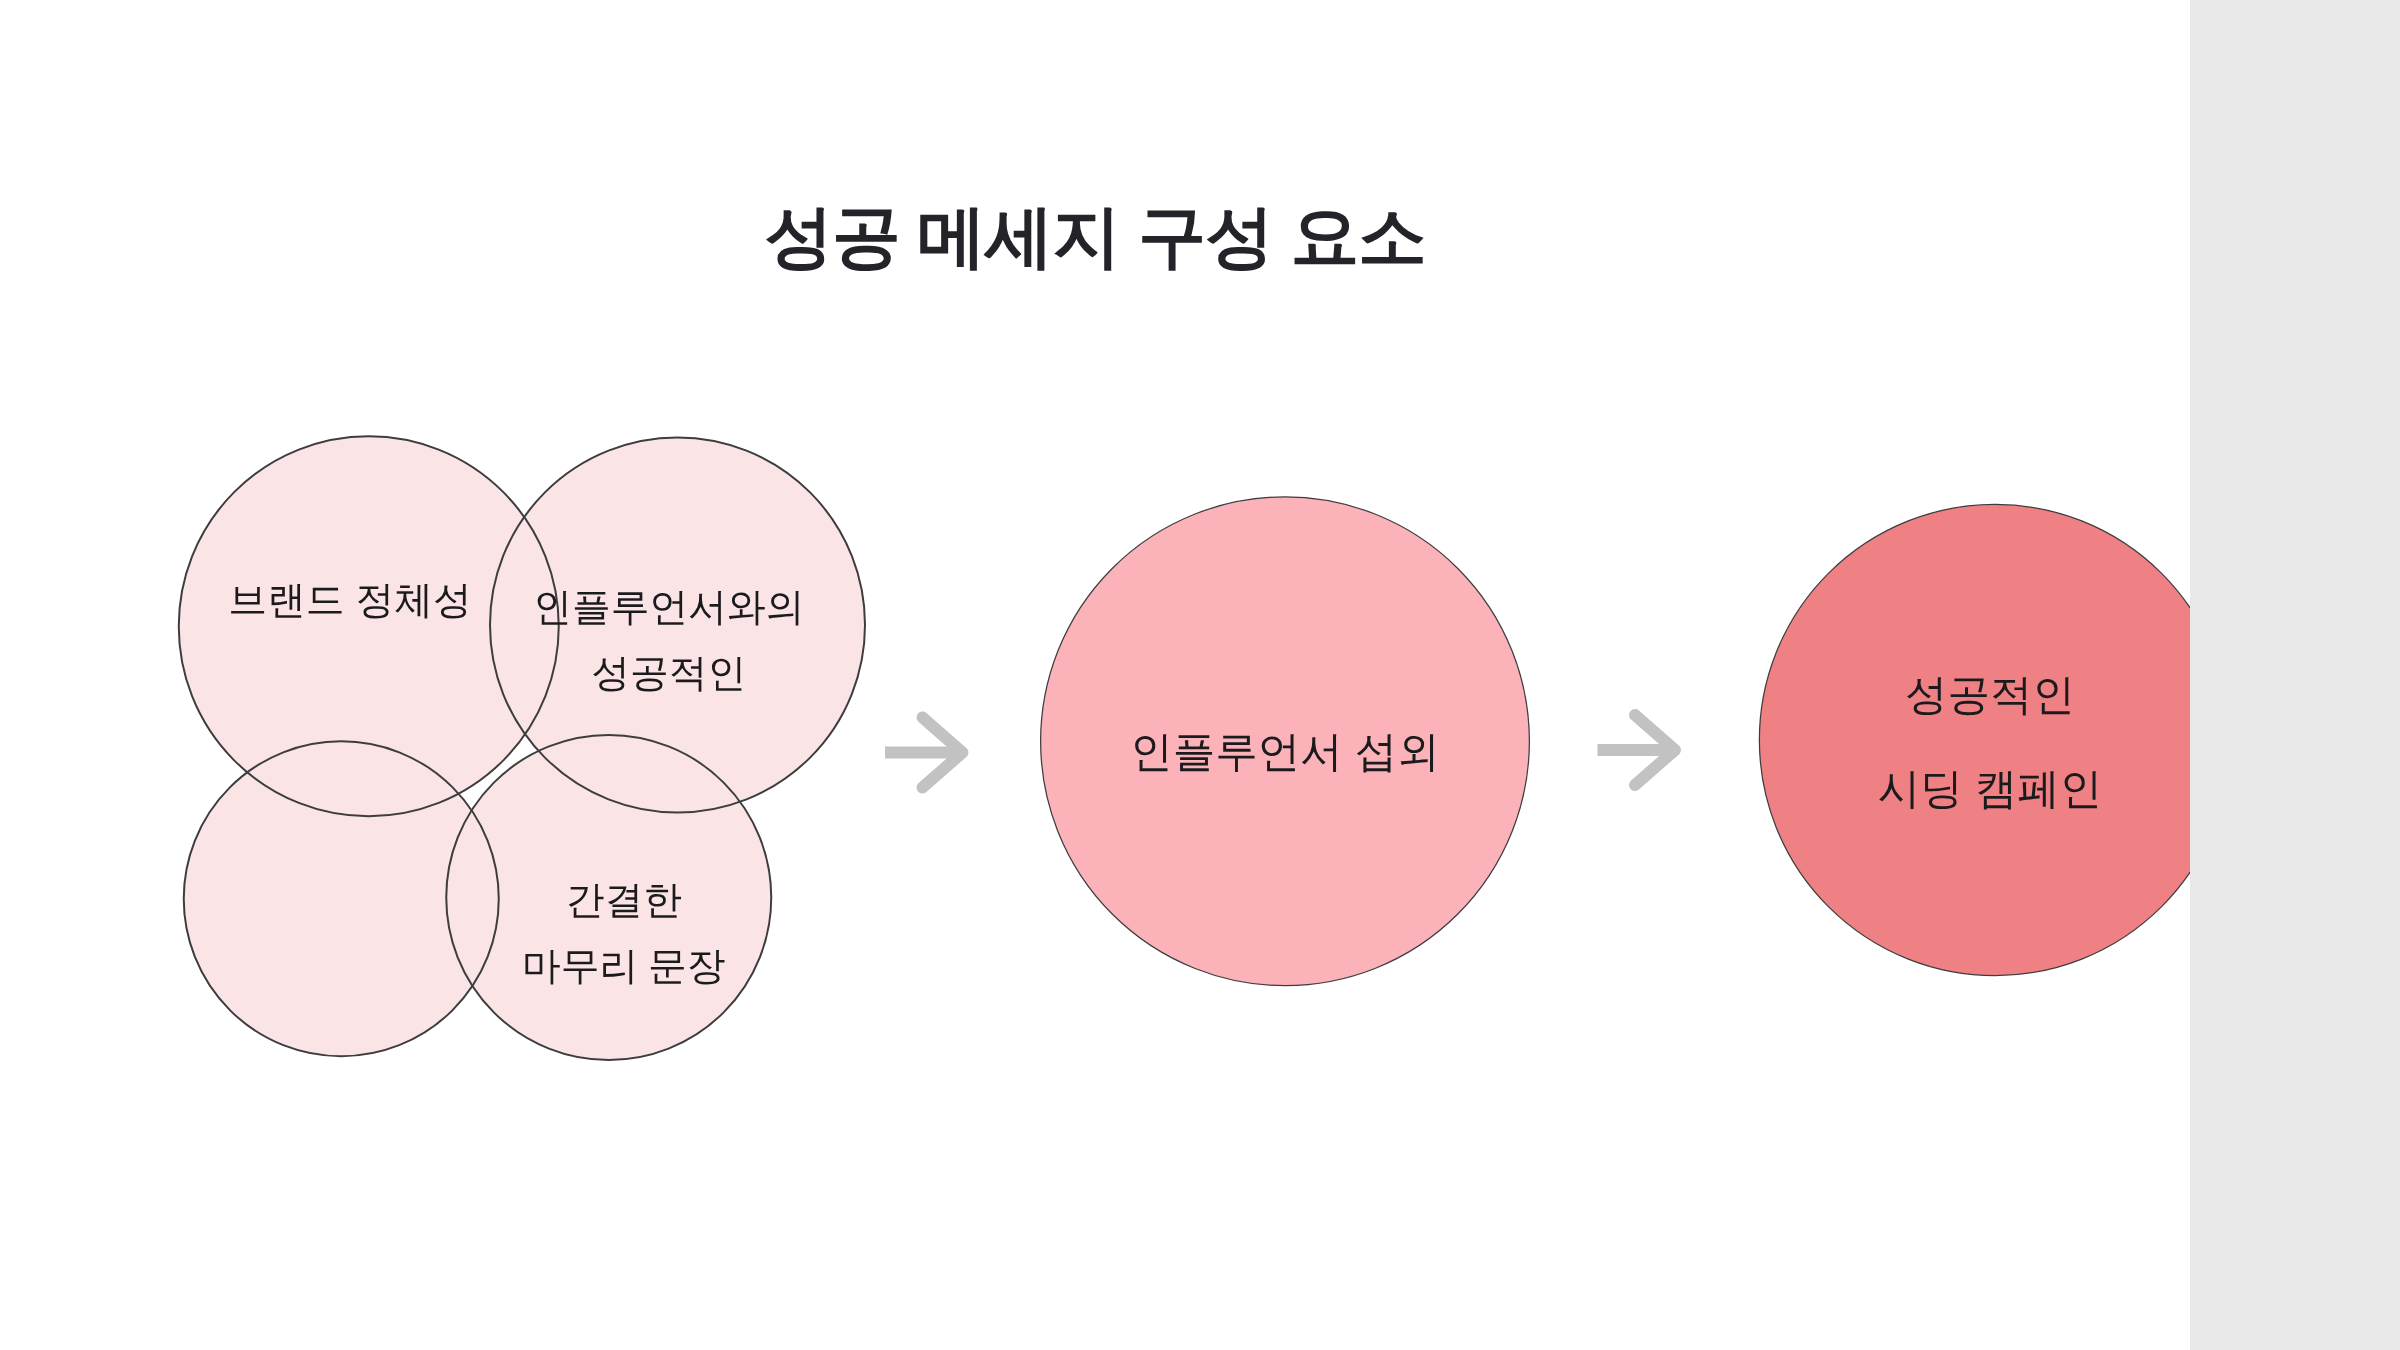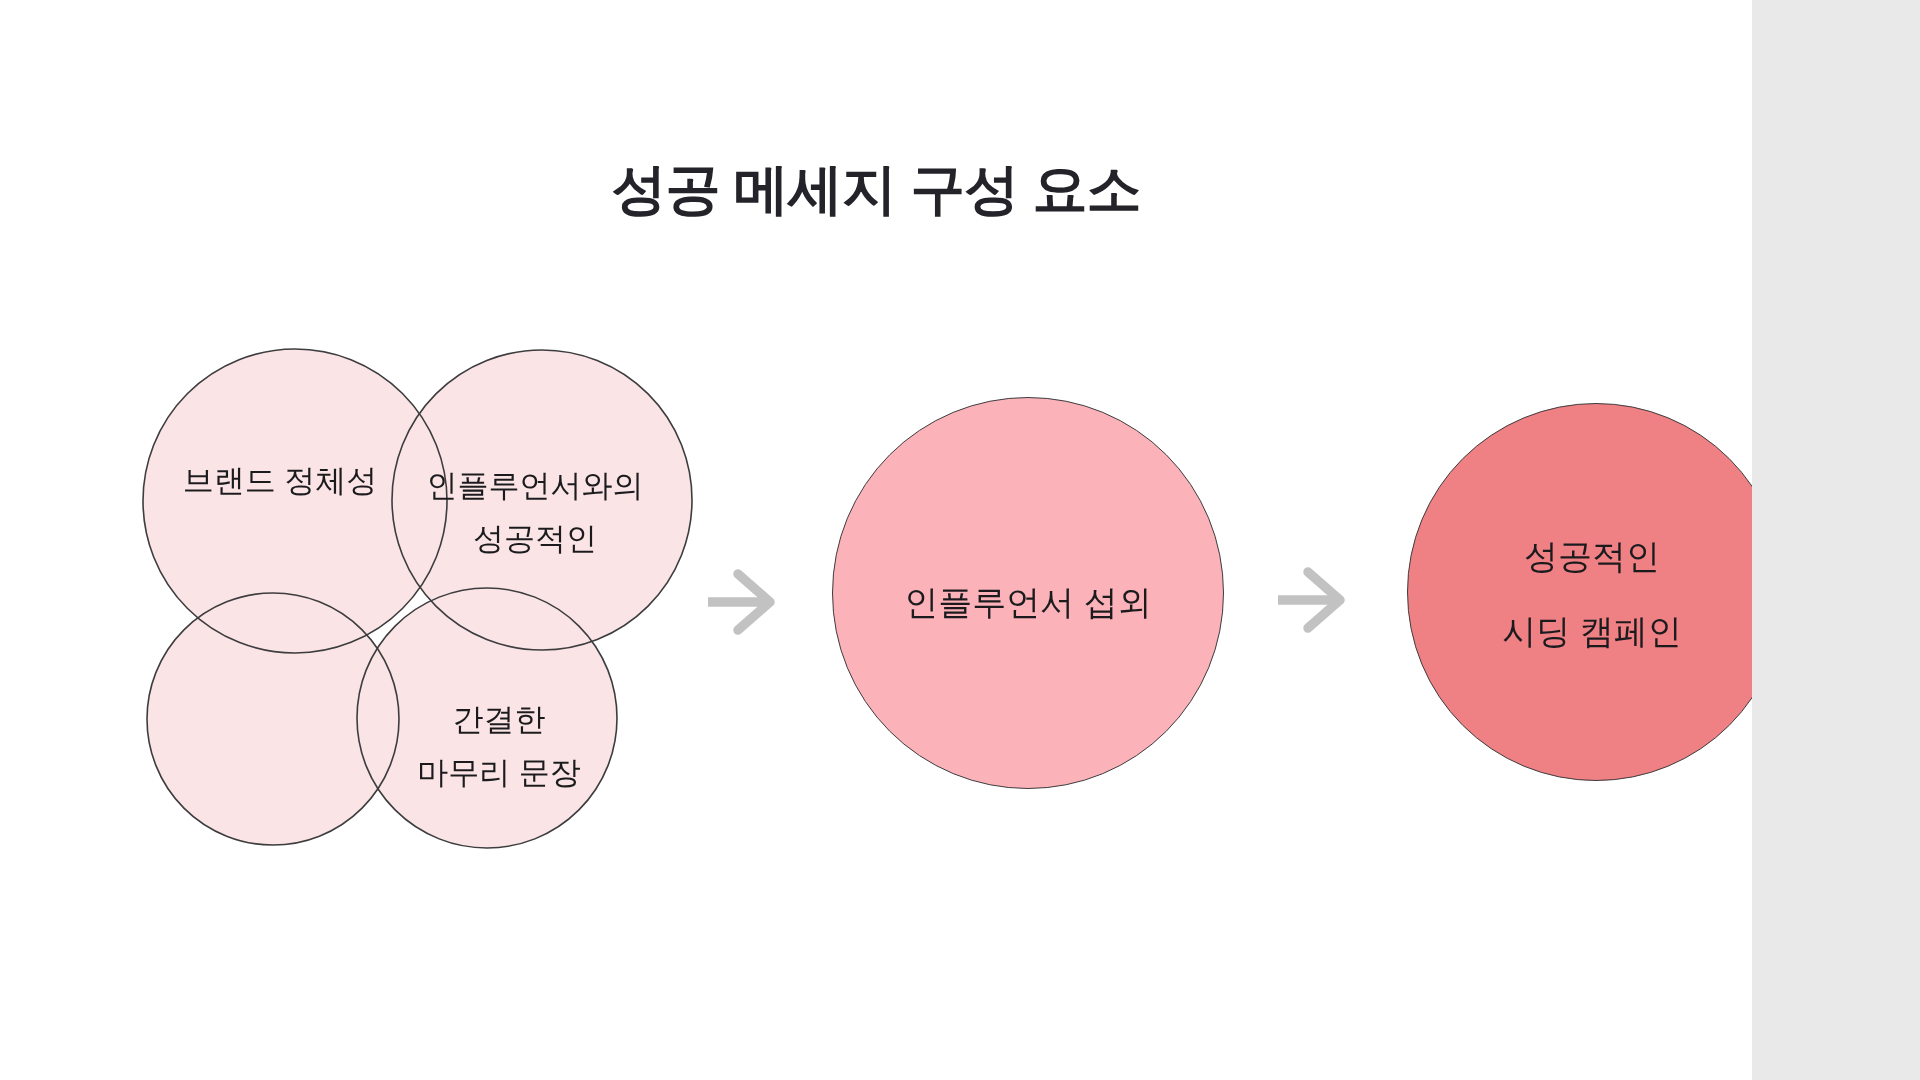--- a/index.html
+++ b/index.html
@@ -97,21 +97,21 @@
   </svg>
 
   <div class="bubble-label" style="left:280px;top:480px;">
     <span>브랜드 정체성</span>
 
   </div>
   <div class="bubble-label" style="left:535px;top:512px;text-align:right;">
     <span>인플루언서와의</span>
     <span>성공적인</span>
   </div>
-  <div class="bubble-label" style="left:499px;top:746px;">
+  <div class="bubble-label" style="left:499px;top:746px;font-family:Liberation Serif, serif;">
     <span>간결한</span>
     <span>마무리 문장</span>
   </div>
 
   <svg class="arrow-svg" style="left:702px;top:565px;" width="80" height="74" viewBox="0 0 80 74" xmlns="http://www.w3.org/2000/svg">
     <path class="arrow-shaft" d="M 6 37 H 62"></path>
     <path class="arrow-head" d="M 36 9 L 68 37 L 36 65"></path>
   </svg>
 
   <div class="big-bubble" style="left:832px;top:397px;width:392px;height:392px;"></div>

